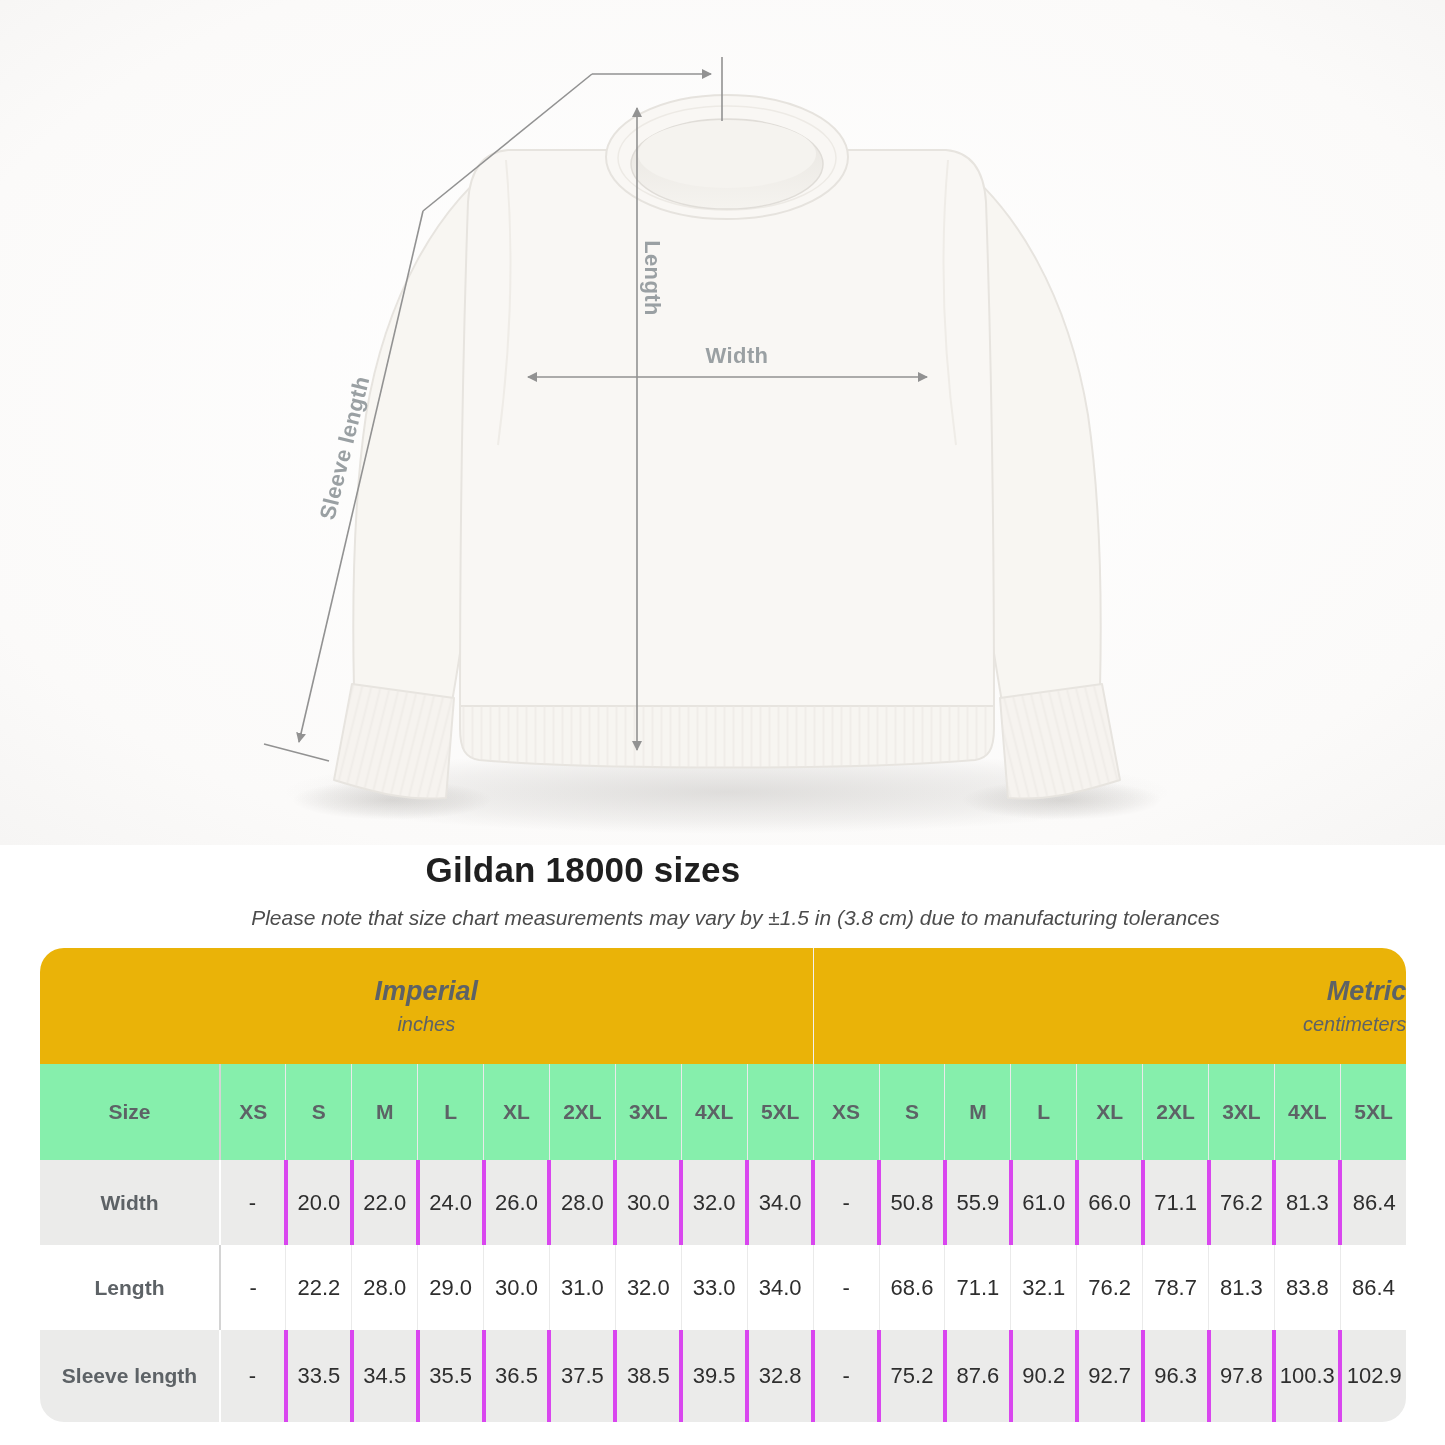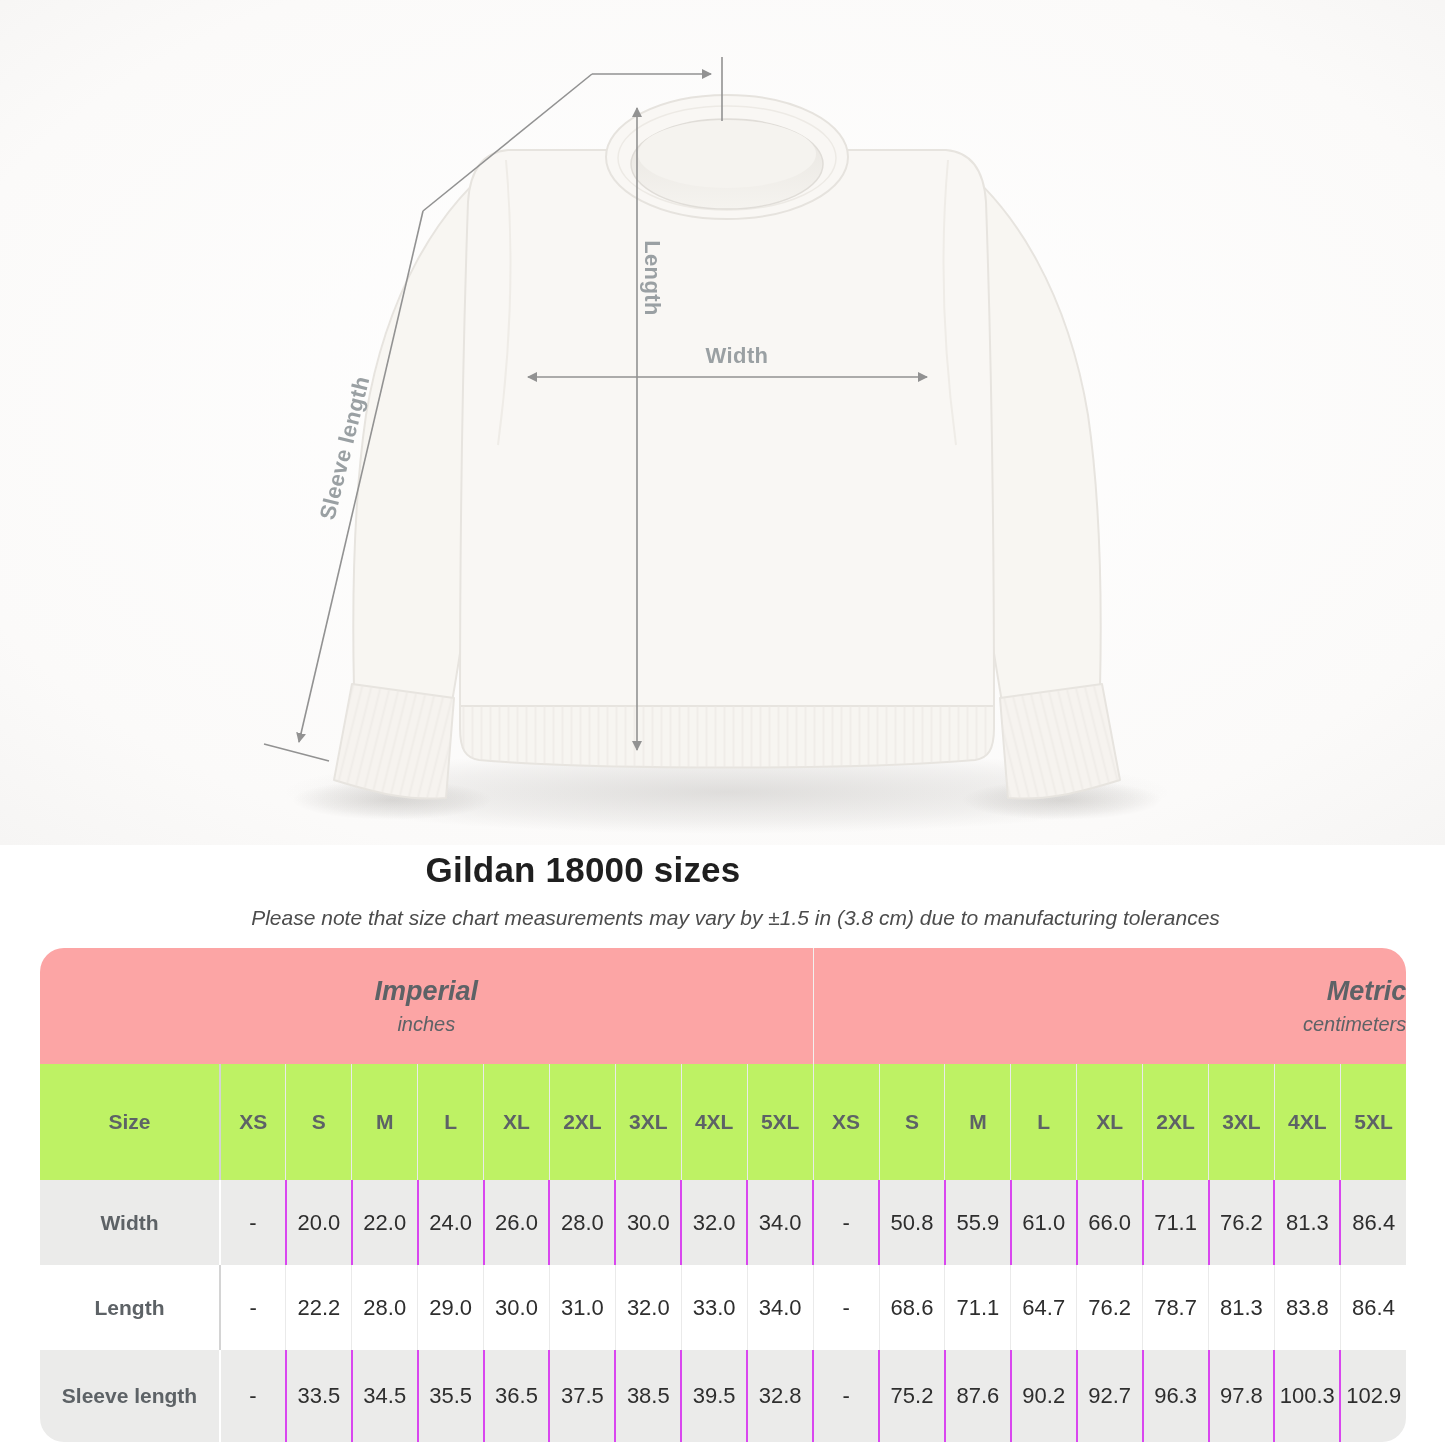--- a/index.html
+++ b/index.html
@@ -28,36 +28,36 @@
   }
   
   .table-wrap{
     position:absolute;top:948px;left:40px;width:1366px;
     border-radius:24px;overflow:hidden;
   }
   table.size-table{border-collapse:collapse;table-layout:fixed;width:1366px;}
   col.c-label{width:180px;}
   col.c-data{width:65.9px;}
   td{text-align:center;vertical-align:middle;padding:0;}
-  tr.band-row td{background:#fca5a5;height:116px;}
+  tr.band-row td{background:#eab308;height:116px;}
   td.band-metric{border-left:1px solid #f2f1ef;text-align:right;}
   .group-title{font-size:27px;font-weight:bold;font-style:italic;color:#5d6266;}
   .group-unit{font-size:20px;font-style:italic;color:#5d6266;margin-top:6px;}
   tr.sizes-row td{
-    background:#bef264;height:116px;font-weight:bold;font-size:21px;color:#5d6266;
+    background:#86efac;height:96px;font-weight:bold;font-size:21px;color:#5d6266;
     border-left:1px solid #eaeaea;
   }
   tr.sizes-row td:first-child{border-left:none;}
   tr.sizes-row td.first-data{border-left:2px solid #d4d4d4;}
   tr.data-row td{font-size:22px;color:#2e2e2e;height:85px;}
   tr.data-row td.label-cell{font-size:21px;font-weight:bold;color:#5d6266;}
   tr.data-row.white td{background:#ffffff;border-left:1px solid #eaeaea;}
   tr.data-row.white td:first-child{border-left:none;}
   tr.data-row.white td.first-data{border-left:2px solid #d4d4d4;}
-  tr.data-row.gray td{background:#ebebea;border-left:2px solid #d946ef;}
+  tr.data-row.gray td{background:#ebebea;border-left:4px solid #d946ef;}
   tr.data-row.gray td:first-child{border-left:none;}
   tr.data-row.gray td.first-data{border-left:2px solid #ffffff;}
   tr.data-row.last td{height:92px;}
 </style>
 </head>
 <body>
 
 <div class="photo-wrap">
   <svg viewBox="0 0 1445 845" width="1445" height="845">
     <defs>
@@ -234,21 +234,21 @@
         <td>28.0</td>
         <td>29.0</td>
         <td>30.0</td>
         <td>31.0</td>
         <td>32.0</td>
         <td>33.0</td>
         <td>34.0</td>
         <td>-</td>
         <td>68.6</td>
         <td>71.1</td>
-        <td>64.7</td>
+        <td>32.1</td>
         <td>76.2</td>
         <td>78.7</td>
         <td>81.3</td>
         <td>83.8</td>
         <td>86.4</td>
       </tr>
 
       <tr class="data-row gray last">
         <td class="label-cell">Sleeve length</td>
         <td class="first-data">-</td>

